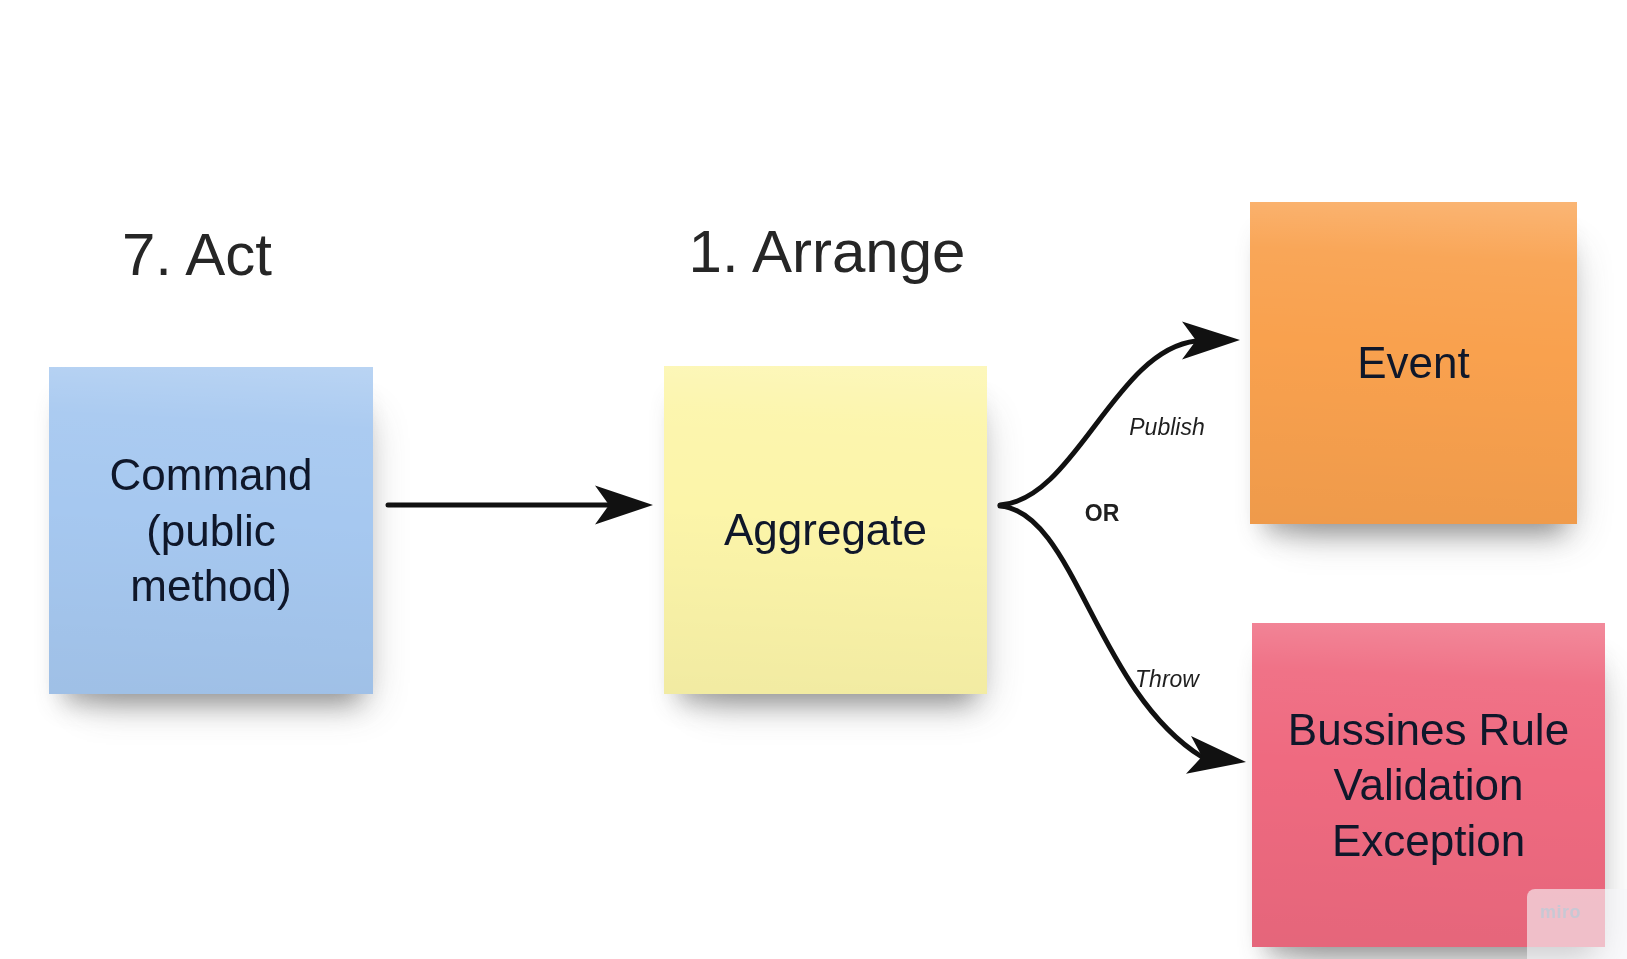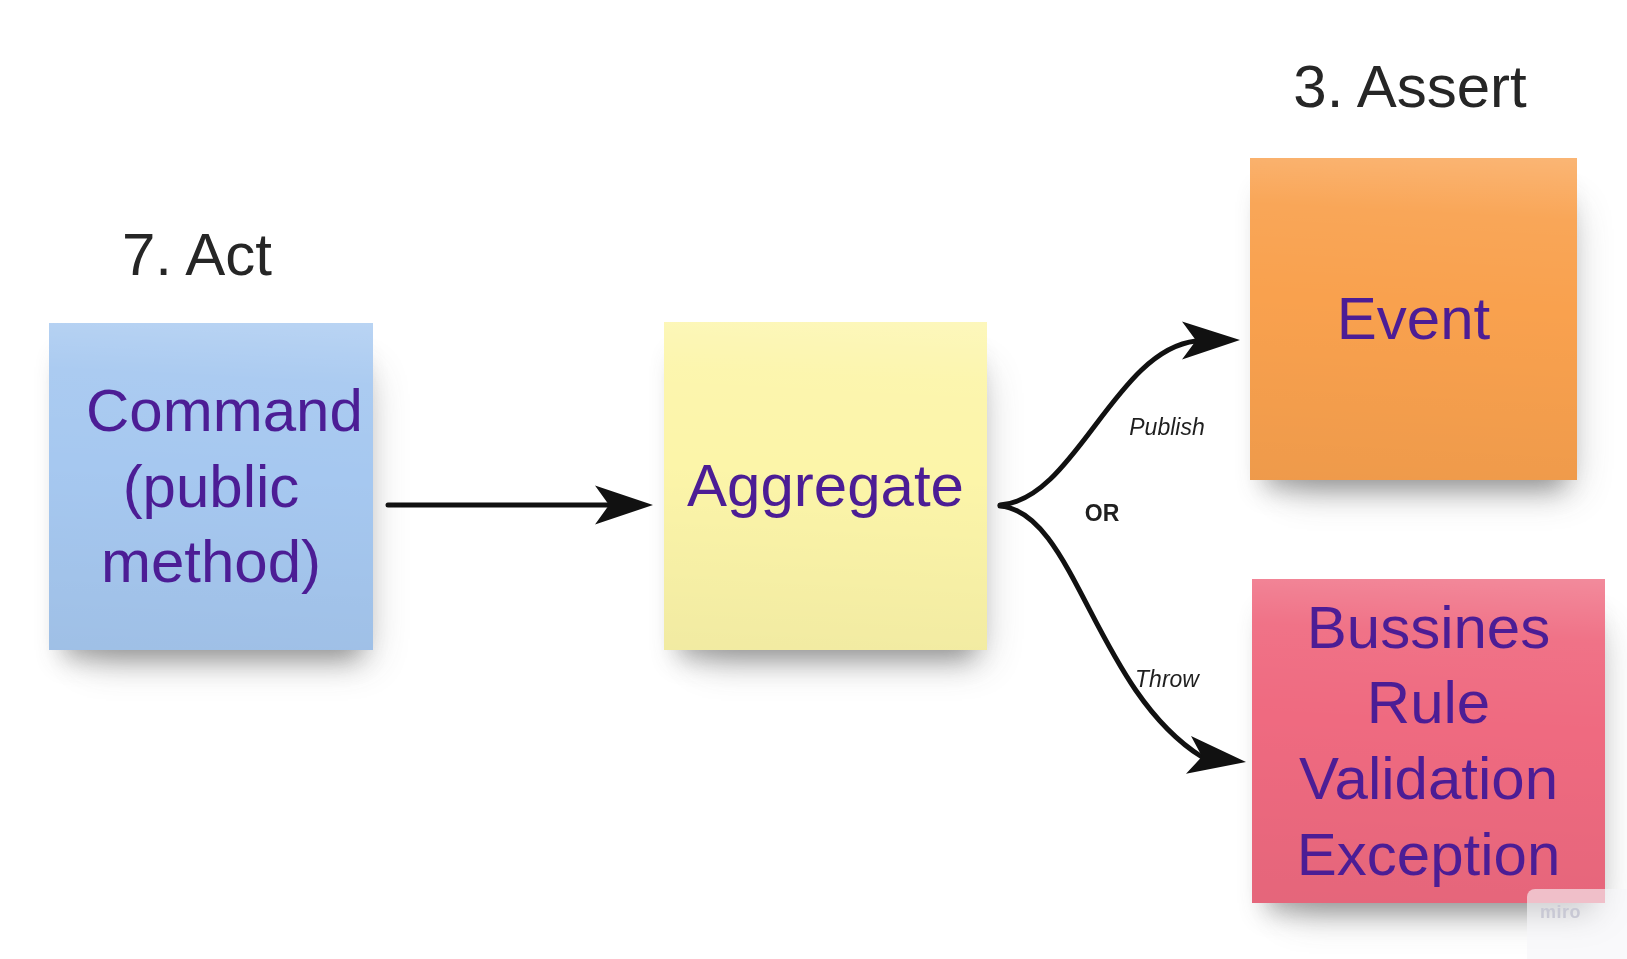--- a/index.html
+++ b/index.html
@@ -39,25 +39,26 @@
     color: #262626;
   }
 
   
   .note {
     position: absolute;
     display: flex;
     align-items: center;
     justify-content: center;
     text-align: center;
-    font-size: 60px;
+    font-size: 44px;
     line-height: 1.26;
-    color: #4c1d95;
+    color: #0f172a;
     box-shadow: 0 22px 24px -14px rgba(70,70,70,0.45),
                 16px 30px 38px -22px rgba(70,70,70,0.33);
+    margin-top: 44px;
   }
   .note::after {           
     content: "";
     position: absolute;
     inset: 0;
     pointer-events: none;
     background: linear-gradient(183deg,
                 rgba(255,255,255,0.22) 0%,
                 rgba(255,255,255,0.06) 18%,
                 rgba(0,0,0,0.00) 45%,
@@ -127,21 +128,21 @@
       <polygon class="cfill" points="1240,340 1182,359.5 1196,340.5 1182,321.5"></polygon>
     </g>
 
     <g>
       <path class="cstroke" d="M1000 506 C1075 512 1095 690 1202 757"></path>
       <polygon class="cfill" points="1246,762 1186,773.8 1202,756.6 1191,736"></polygon>
     </g>
   </svg>
 
   <div class="heading" id="heading-act">7. Act</div>
-  <div class="heading" id="heading-assert">3. Assert</div>
+  <div class="heading" id="heading-arrange">1. Arrange</div>
 
   <div class="note" id="note-aggregate" style="background-color: rgb(252, 245, 169);">
     <span class="note-text">Aggregate</span>
   </div>
 
   <div class="note" id="note-command" style="background-color: rgb(166, 200, 240);">
     <span class="note-text">Command (public method)</span>
   </div>
 
   <div class="note" id="note-event" style="background-color: rgb(249, 161, 78);">

